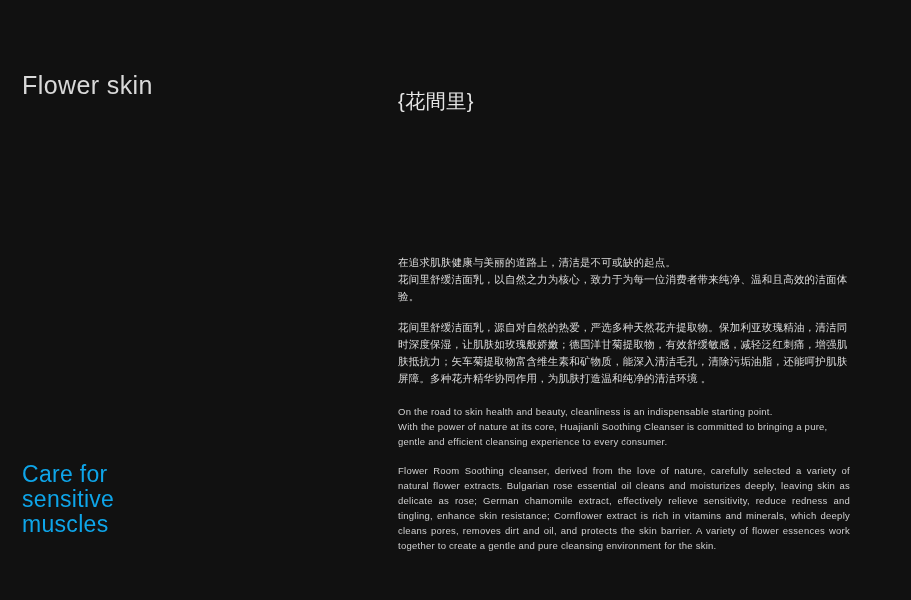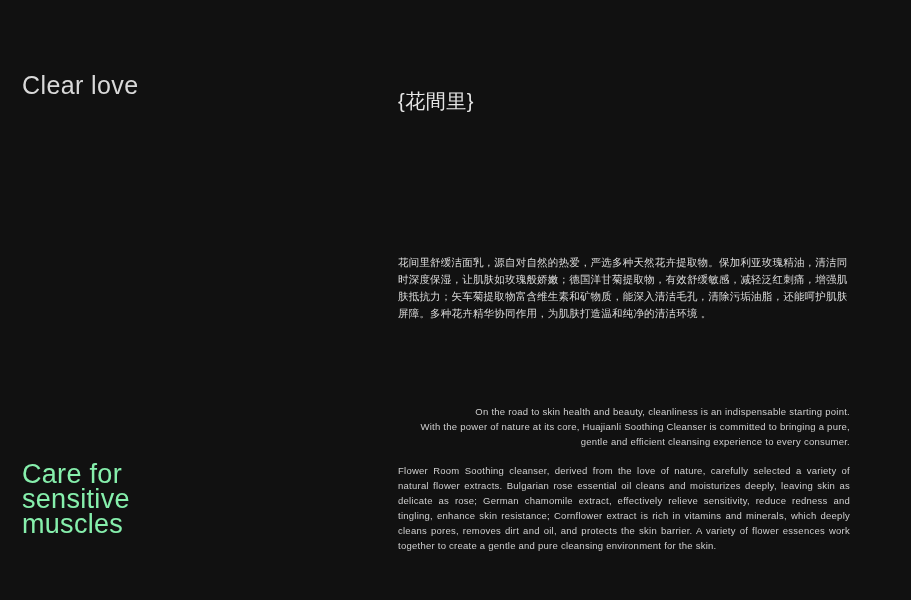--- a/index.html
+++ b/index.html
@@ -30,24 +30,24 @@
     font-size: 25px;
     line-height: 1.2;
     letter-spacing: 0.4px;
     color: #d9d9d9;
     font-weight: 400;
   }
   .headline-bottom {
     position: absolute;
     left: 0;
     top: 462px;
-    font-size: 27px;
+    font-size: 23px;
     line-height: 25px;
     letter-spacing: 0.3px;
-    color: #86efac;
+    color: #0ea5e9;
     font-weight: 400;
     white-space: pre-line;
   }
   .right-col {
     position: absolute;
     left: 398px;
     top: 0;
     width: 455px;
     height: 100%;
   }
@@ -85,38 +85,40 @@
     font-size: 9.5px;
     line-height: 15px;
     letter-spacing: 0.25px;
   }
   .en-para {
     margin: 0 0 14px 0;
     text-align: justify;
     white-space: pre-line;
   }
   .en-para:last-child { margin-bottom: 8px; }
-  .en-para.just-none { text-align: right; }
+  .en-para.just-none { text-align: left; }
 </style>
 </head>
 <body>
 
 <div id="page">
 
   <div class="left-col">
-    <div class="headline-top">Clear love</div>
+    <div class="headline-top">Flower skin</div>
     <div class="headline-bottom">Care for
 sensitive
 muscles</div>
   </div>
 
   <div class="right-col">
     <div class="brand-mark">{花間里}</div>
 
     <div class="cn-block">
+      <p class="cn-para">在追求肌肤健康与美丽的道路上，清洁是不可或缺的起点。
+花间里舒缓洁面乳，以自然之力为核心，致力于为每一位消费者带来纯净、温和且高效的洁面体验。</p>
       <p class="cn-para">花间里舒缓洁面乳，源自对自然的热爱，严选多种天然花卉提取物。保加利亚玫瑰精油，清洁同时深度保湿，让肌肤如玫瑰般娇嫩；德国洋甘菊提取物，有效舒缓敏感，减轻泛红刺痛，增强肌肤抵抗力；矢车菊提取物富含维生素和矿物质，能深入清洁毛孔，清除污垢油脂，还能呵护肌肤屏障。多种花卉精华协同作用，为肌肤打造温和纯净的清洁环境 。</p>
     </div>
 
     <div class="en-block">
       <p class="en-para just-none">On the road to skin health and beauty, cleanliness is an indispensable starting point.
 With the power of nature at its core, Huajianli Soothing Cleanser is committed to bringing a pure, gentle and efficient cleansing experience to every consumer.</p>
       <p class="en-para">Flower Room Soothing cleanser, derived from the love of nature, carefully selected a variety of natural flower extracts. Bulgarian rose essential oil cleans and moisturizes deeply, leaving skin as delicate as rose; German chamomile extract, effectively relieve sensitivity, reduce redness and tingling, enhance skin resistance; Cornflower extract is rich in vitamins and minerals, which deeply cleans pores, removes dirt and oil, and protects the skin barrier. A variety of flower essences work together to create a gentle and pure cleansing environment for the skin.</p>
     </div>
   </div>
 

